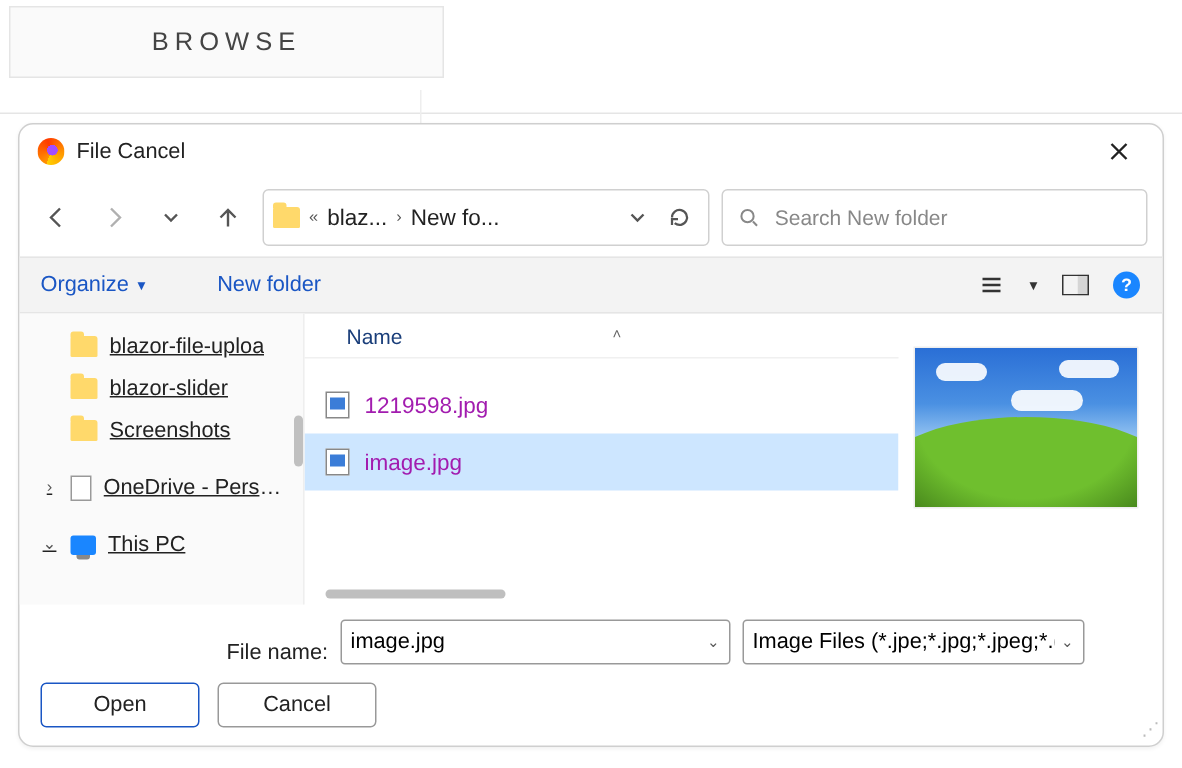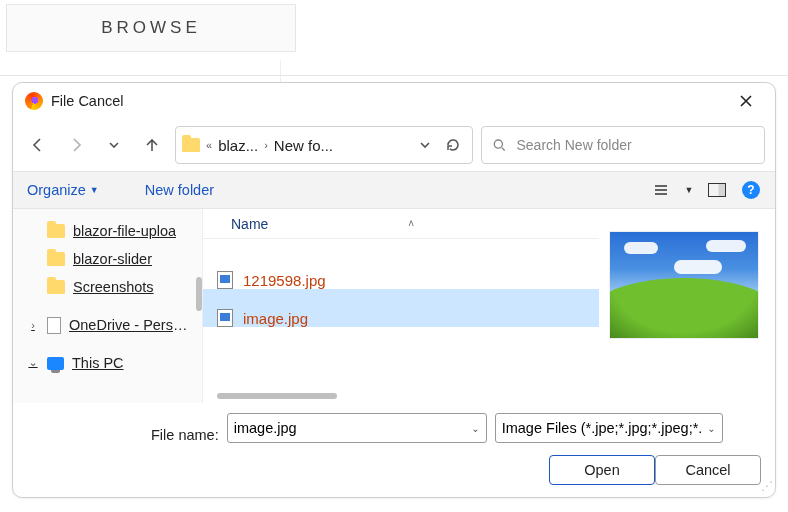--- a/index.html
+++ b/index.html
@@ -44,21 +44,21 @@
   .tree-caret{width:12px;font-size:11px;color:#555;text-align:center;}
   .tree-row .label{white-space:nowrap;overflow:hidden;text-overflow:ellipsis;max-width:120px;}
   .doc-icon{width:14px;height:17px;border:1px solid #999;background:#fff;position:relative;}
   .monitor-icon{width:17px;height:13px;background:#1a86ff;border-radius:2px;position:relative;}
   .monitor-icon::after{content:"";position:absolute;bottom:-3px;left:4px;width:9px;height:3px;background:#888;border-radius:0 0 2px 2px;}
 
   .filelist { flex:1; display:flex; flex-direction:column; min-width:0; position:relative;}
   .column-header{height:30px;display:flex;align-items:center;padding-left:28px;color:#1a3e7a;font-size:14px;border-bottom:1px solid #f0f0f0;}
   .column-header .sort{margin-left:140px;color:#666;font-size:10px;}
   .file-rows{flex:1;overflow:hidden;}
-  .file-row{height:38px;display:flex;align-items:flex-end;padding-left:14px;gap:10px;font-size:15px;color:#c2410c;cursor:pointer;}
+  .file-row{height:38px;display:flex;align-items:center;padding-left:14px;gap:10px;font-size:15px;color:#a21caf;cursor:pointer;}
   .file-row.selected{background:#cde6ff;}
   .img-icon{width:16px;height:18px;border:1px solid #888;background:#fff;position:relative;}
   .img-icon::after{content:"";position:absolute;top:3px;left:2px;width:10px;height:8px;background:#3b7dd8;}
   .hscroll{height:10px;margin:4px 0 0 14px;width:160px;}
   .hscroll-thumb{height:6px;width:120px;background:#bfbfbf;border-radius:3px;}
 
   .preview{width:176px;padding:22px 14px 0 10px;}
   .preview-img{width:150px;height:108px;border:1px solid #eee;position:relative;overflow:hidden;}
   .sky{position:absolute;inset:0;background:linear-gradient(#2a6fd6 0%, #4a90e2 35%, #8fc0f0 55%);}
   .hill{position:absolute;left:-20px;right:-20px;bottom:-10px;height:70px;background:radial-gradient(ellipse at 50% 0%, #6fbf2e 0 55%, #3e7a18 90%);border-radius:50% 50% 0 0;}
@@ -69,21 +69,21 @@
 
   .footer{padding:10px 14px 12px;}
   .fn-row{display:flex;align-items:flex-end;gap:8px;margin-left:124px;}
   .fn-label{font-size:14.5px;color:#222;}
   .combo{height:30px;border:1px solid #999;border-radius:3px;display:flex;align-items:center;padding:0 6px;background:#fff;}
   .combo input{border:none;outline:none;font-size:14.5px;width:100%;background:transparent;}
   .combo .dd{font-size:10px;color:#555;margin-left:4px;cursor:pointer;}
   .fn-combo{width:260px;}
   .ft-combo{width:228px;overflow:hidden;}
   .ft-combo span.text{font-size:14.5px;white-space:nowrap;overflow:hidden;text-overflow:clip;flex:1}
-  .btn-row{display:flex;justify-content:flex-end;margin-top:12px;}
+  .btn-row{display:flex;gap:12px;margin-top:12px;}
   .btn{width:106px;height:30px;border:1px solid #999;border-radius:4px;background:#fff;font-size:14.5px;color:#222;cursor:pointer;display:flex;align-items:center;justify-content:center;}
   .btn.primary{border-color:#1a56c4;}
 
   .resize-grip{position:absolute;right:2px;bottom:2px;width:12px;height:12px;color:#bbb;font-size:12px;line-height:6px;text-align:right;}
 
   svg{display:block}
 </style>
 </head>
 <body>
 

